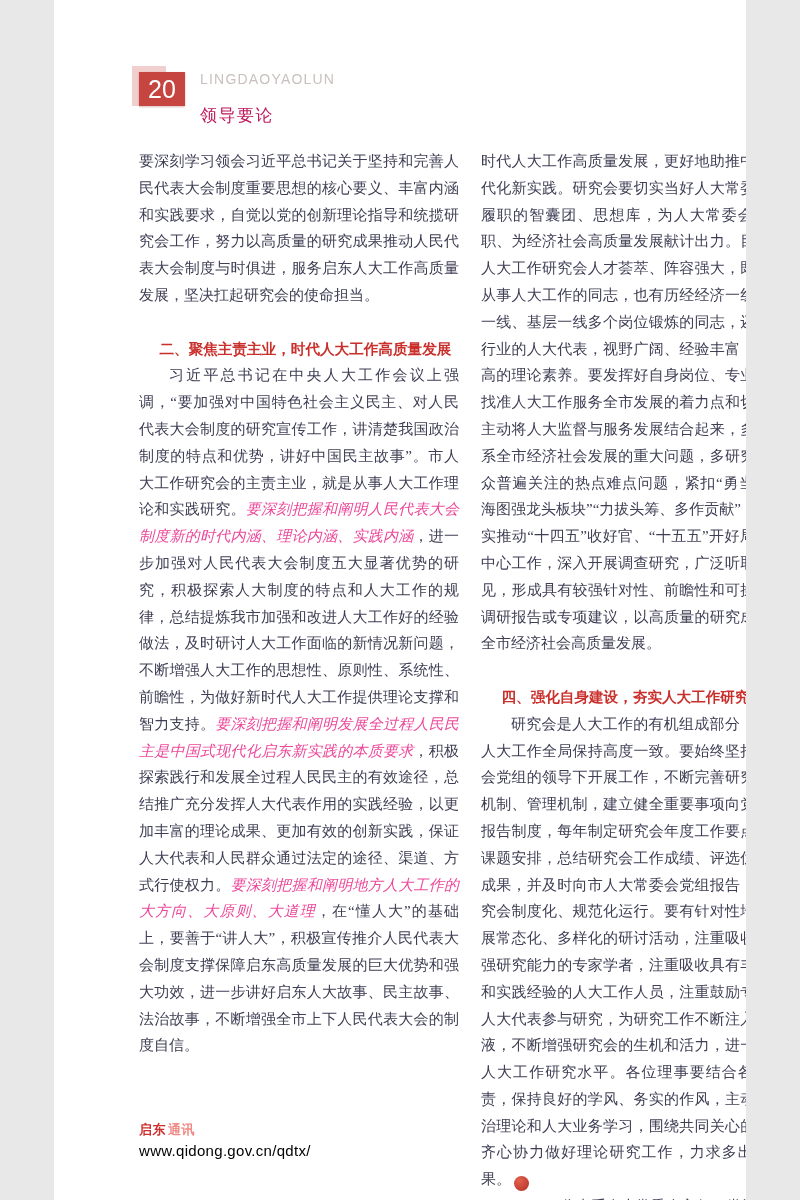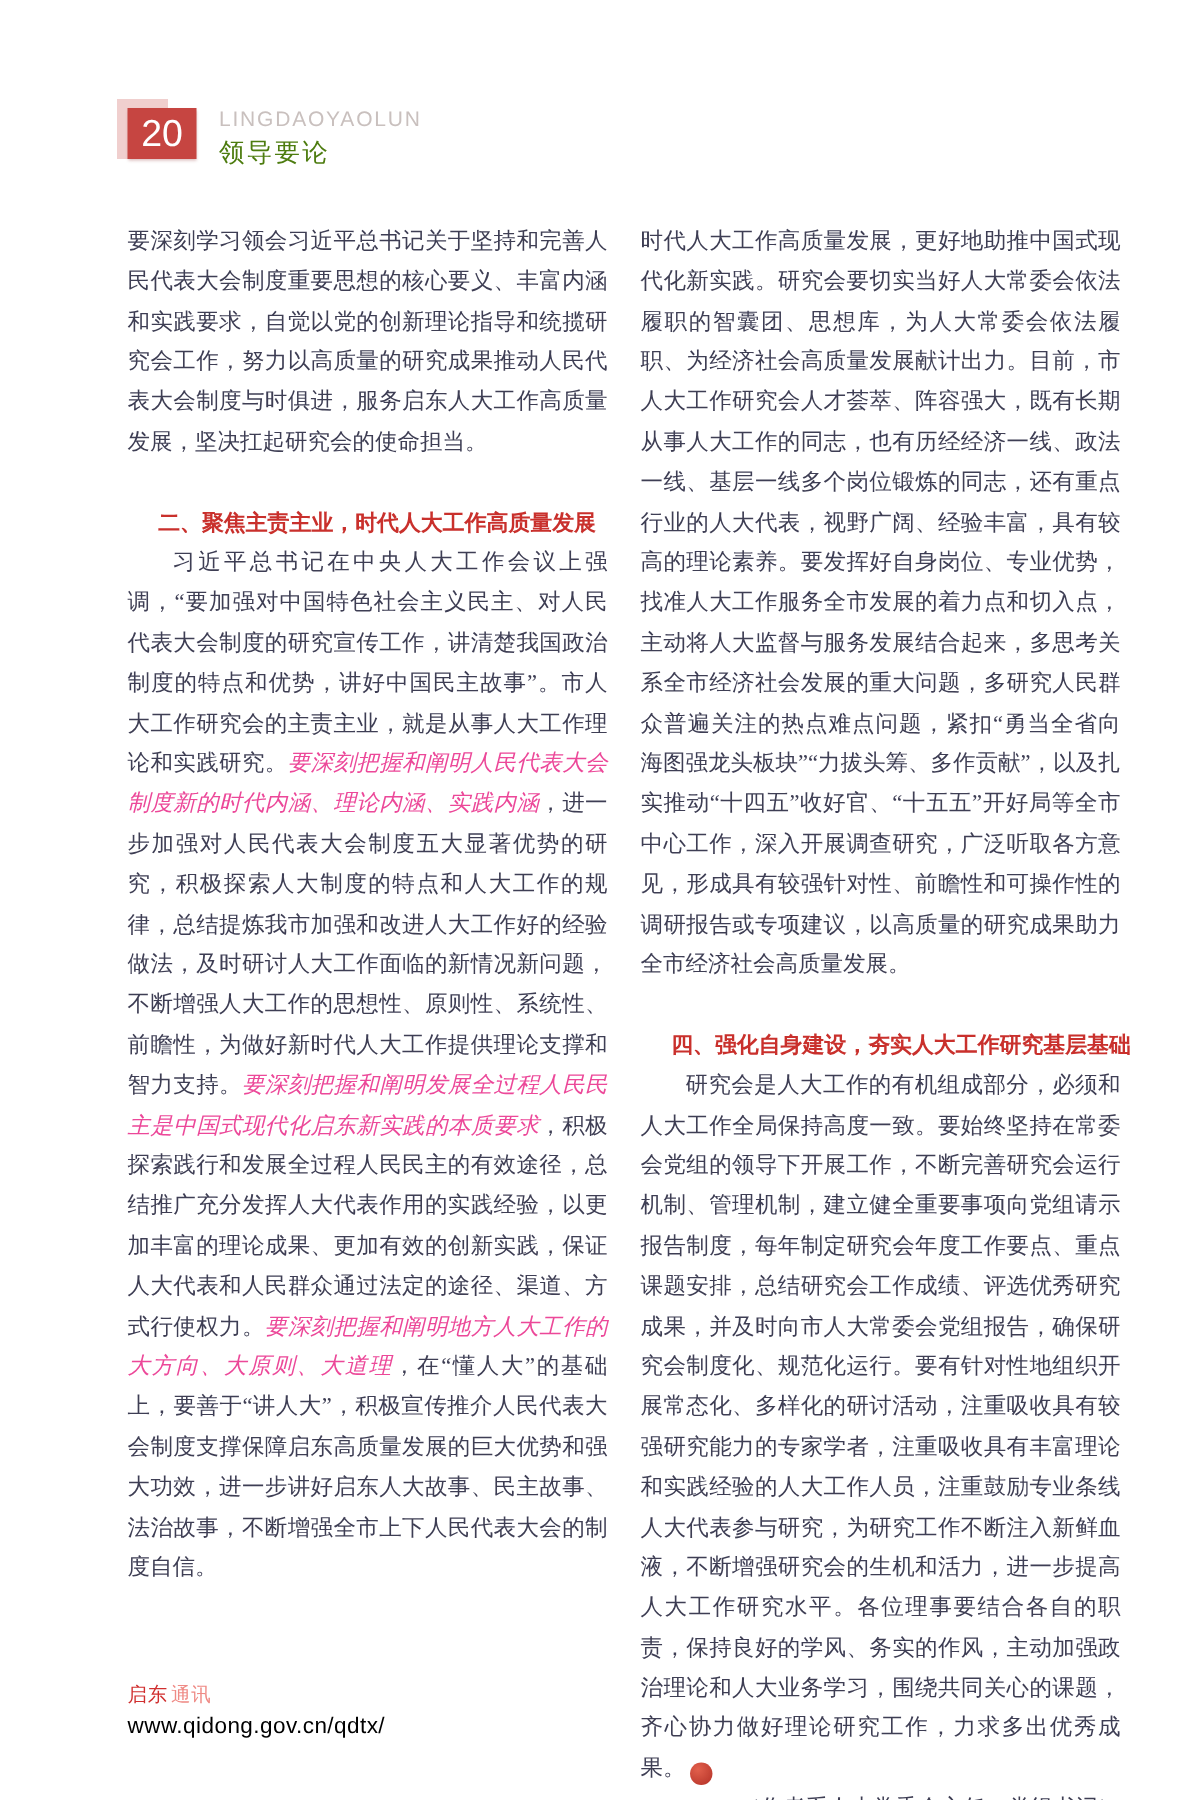--- a/index.html
+++ b/index.html
@@ -1,36 +1,36 @@
 <!DOCTYPE html>
 <html><head>
 <meta charset="utf-8">
 <style>
   html,body{margin:0;padding:0;background:#e8e8e8;}
   .page{
-    position:relative;width:800px;height:1200px;background:#ffffff;
+    position:relative;width:692px;height:1200px;background:#ffffff;
     margin:0 auto;overflow:hidden;
     font-family:"Liberation Serif","DejaVu Serif",serif;
   }
   
   .hdr{position:absolute;left:78px;top:64px;display:flex;align-items:flex-start;}
   .badge{position:relative;width:58px;height:46px;flex:0 0 auto;}
   .badge-shadow{position:absolute;left:0;top:2px;width:34px;height:40px;background:#f0cfce;}
   .badge-box{
     position:absolute;left:7px;top:8px;width:46px;height:34px;background:#c64541;
     color:#fff;display:flex;align-items:center;justify-content:center;
     font-family:"Liberation Sans","DejaVu Sans",sans-serif;font-size:25px;font-weight:500;
     box-shadow:0 1px 2px rgba(150,60,60,.35);
   }
   .hdr-titles{margin-left:10px;padding-top:7px;}
   .hdr-pinyin{
     font-family:"Liberation Sans","DejaVu Sans",sans-serif;
     font-size:14px;letter-spacing:1.2px;color:#c9c0be;text-transform:uppercase;
   }
-  .hdr-cn{font-size:17px;color:#4d7c0f;letter-spacing:1.5px;margin-top:3px;
+  .hdr-cn{font-size:17px;color:#be185d;letter-spacing:1.5px;margin-top:17px;
     font-family:"Liberation Sans","DejaVu Sans",sans-serif;}
   
   .columns{position:absolute;left:85px;top:148px;display:flex;gap:22px;}
   .col{width:320px;}
   .para{
     margin:0;text-indent:2em;text-align:justify;
     font-size:15px;line-height:26.8px;color:#3e3e54;
   }
   .para.cont{text-indent:0;}
   .em{color:#ec4899;font-style:italic;}
@@ -45,21 +45,21 @@
   .seal{
     display:inline-block;width:15px;height:15px;border-radius:50%;
     background:radial-gradient(circle at 35% 30%,#e2604c,#b23026);
     color:#fff;font-size:9px;line-height:15px;text-align:center;
     vertical-align:-2px;margin-left:3px;
     font-family:"Liberation Sans","DejaVu Sans",sans-serif;
   }
   
   .ftr{position:absolute;left:85px;top:1121px;
     font-family:"Liberation Sans","DejaVu Sans",sans-serif;}
-  .brand{font-size:13px;font-weight:normal;letter-spacing:.5px;}
+  .brand{font-size:13px;font-weight:bold;letter-spacing:.5px;}
   .brand .b1{color:#d02f2f;}
   .brand .b2{color:#ef8a85;margin-left:2px;}
   .url{font-size:15px;color:#000000;margin-top:3px;letter-spacing:.3px;}
 </style>
 </head>
 <body>
 
 <div class="page">
 
   <div class="hdr">

